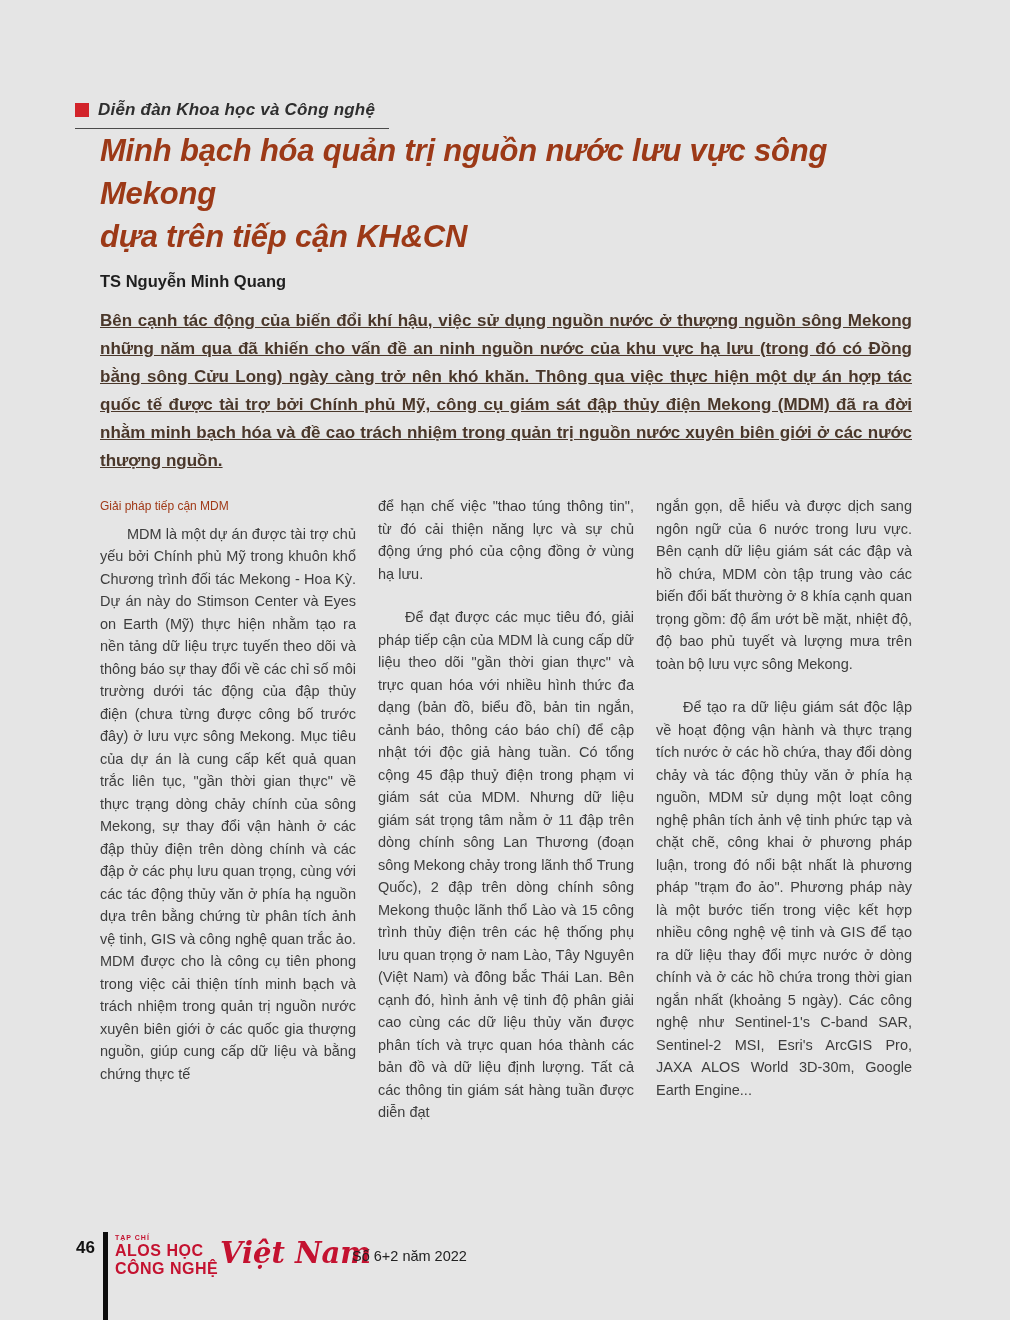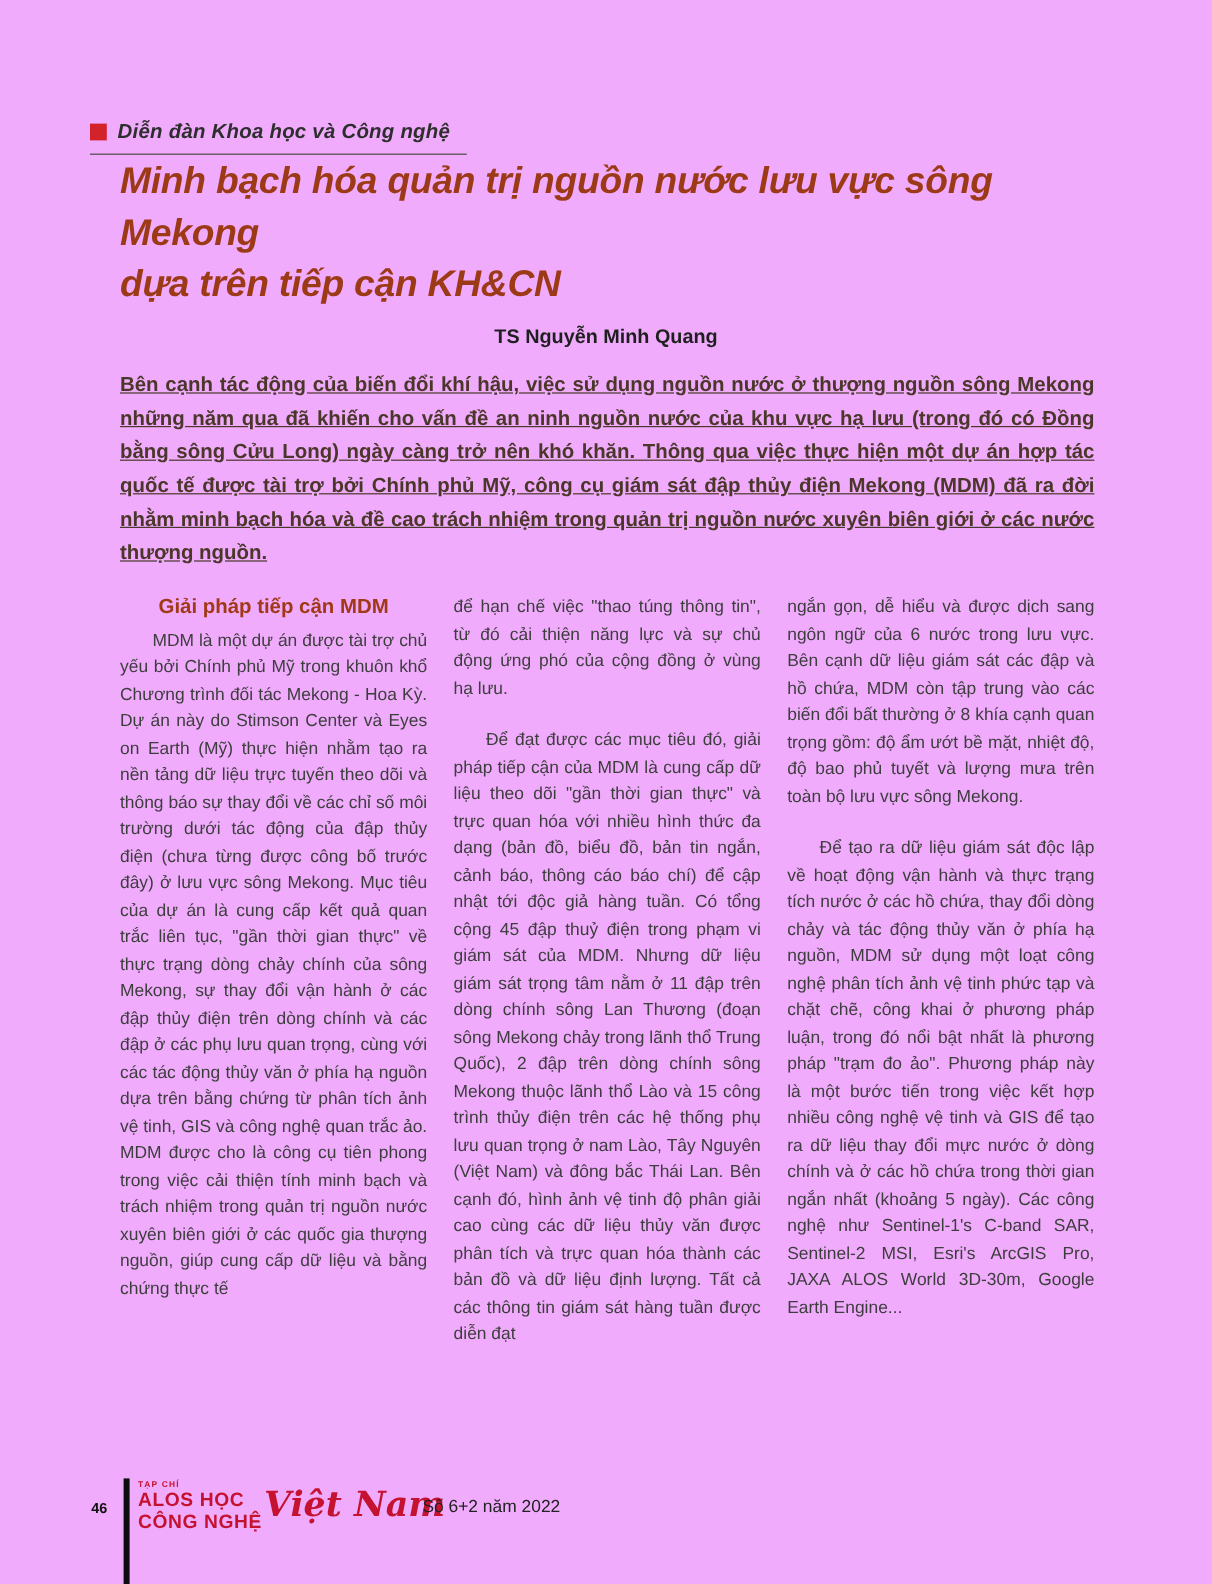--- a/index.html
+++ b/index.html
@@ -5,21 +5,21 @@
   * { margin: 0; padding: 0; box-sizing: border-box; }
   html, body { background: #ffffff; }
   body {
     width: 1010px; height: 1320px;
     font-family: "Liberation Sans", "DejaVu Sans", sans-serif;
     -webkit-font-smoothing: antialiased;
   }
   .page {
     position: relative;
     width: 1010px; height: 1320px;
-    background: #f0abfc;
+    background: #e5e5e5;
     overflow: hidden;
   }
   .content {
     padding: 100px 100px 0 100px;
   }
   
   .kicker-row {
     display: inline-flex;
     align-items: center;
     gap: 9px;
@@ -48,21 +48,21 @@
     line-height: 43px;
     letter-spacing: -0.2px;
     color: var(--title_red, #9c3917);
     white-space: pre-line;
     font-style: italic;
   }
   
   .byline {
     margin-top: 14px;
     width: 810px;
-    text-align: center;
+    text-align: left;
   }
   .author {
     font-weight: bold;
     font-size: 16.5px;
     color: #1f1f1f;
   }
   .affiliation {
     margin-top: 5px;
     font-style: italic;
     font-size: 15px;
@@ -88,39 +88,39 @@
   }
   .col {
     width: 256px;
     flex: 0 0 256px;
     font-size: 14.5px;
     line-height: 22.5px;
     text-align: justify;
     color: #3d3d3d;
   }
   .sec-heading {
-    font-size: 17px;
-    font-weight: bold;
+    font-size: 12px;
+    font-weight: normal;
     color: var(--heading_red, #a03917);
     margin-bottom: 5px;
-    text-align: center;
+    text-align: left;
   }
   .col p.indent { text-indent: 27px; }
   .col p + p { margin-top: 21px; }
   
   .footer {
     position: absolute;
     left: 0; bottom: 0;
     width: 1010px; height: 88px;
   }
   .page-num {
     position: absolute;
-    left: 76px; top: 18px;
-    font-weight: bold;
-    font-size: 12px;
+    left: 76px; top: 6px;
+    font-weight: bold;
+    font-size: 17px;
     color: #111111;
   }
   .black-bar {
     position: absolute;
     left: 103px; top: 0;
     width: 5px; height: 88px;
     background: #0d0d0d;
   }
   .logo {
     position: absolute;

